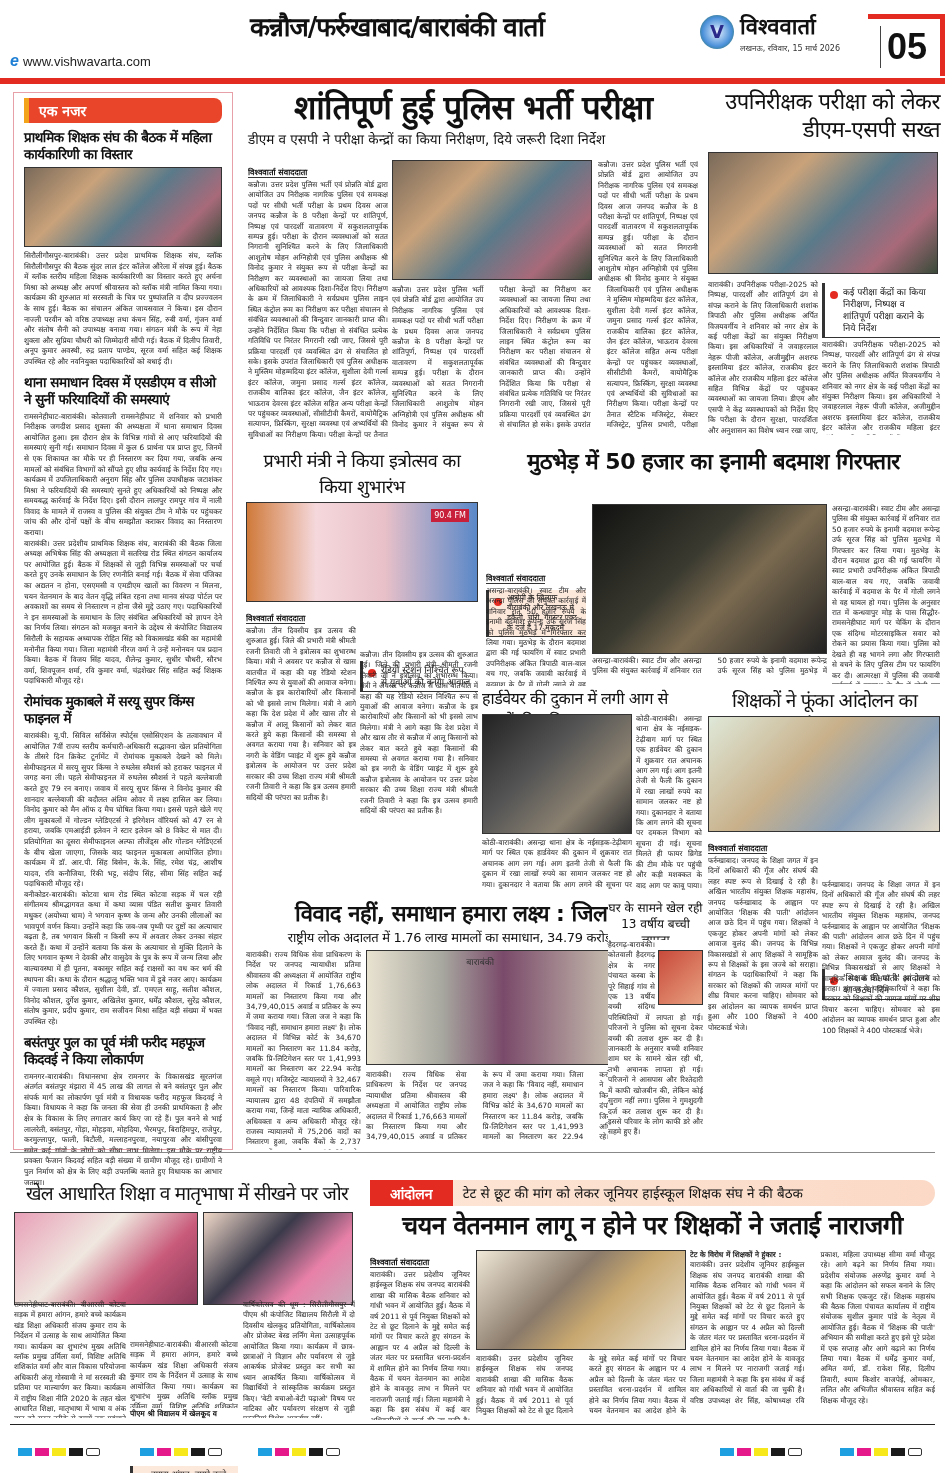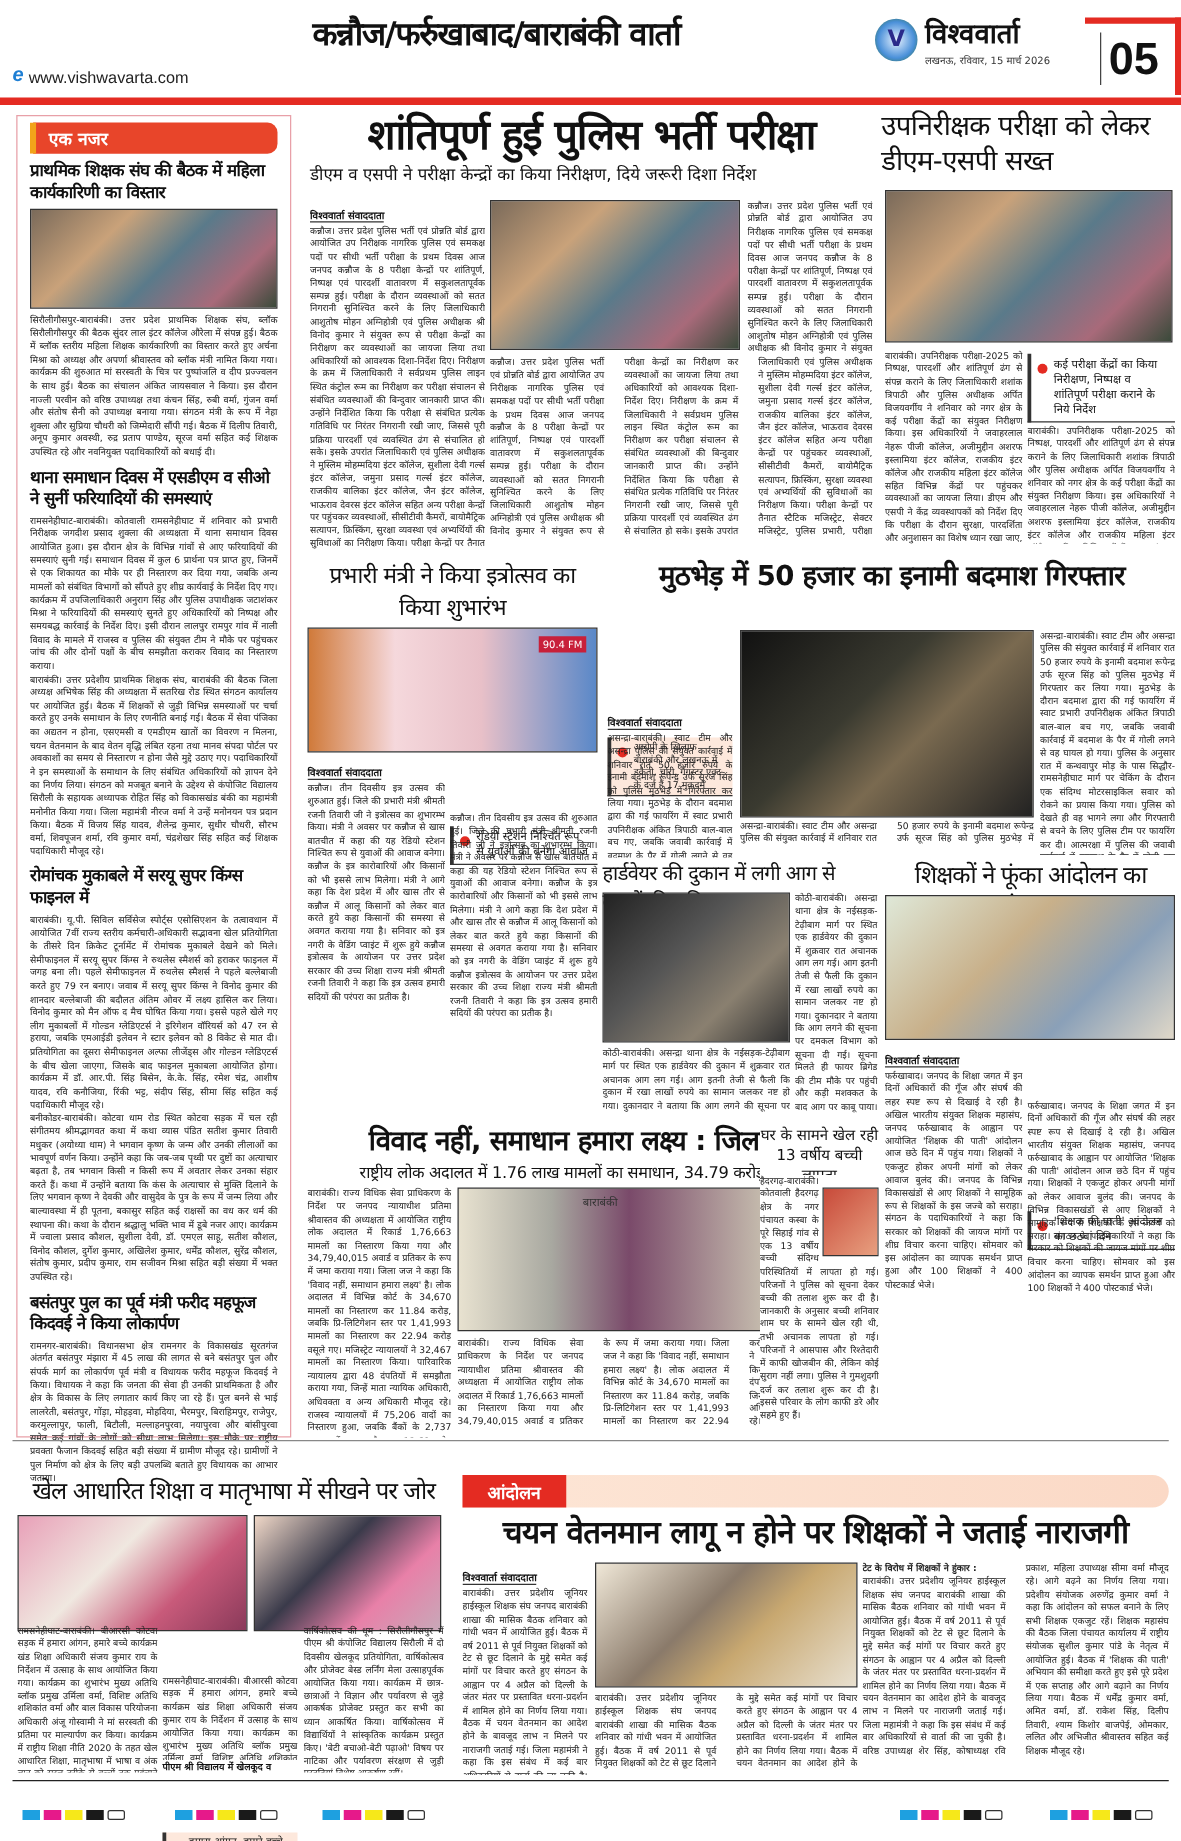--- a/index.html
+++ b/index.html
@@ -81,21 +81,21 @@
 </div>
 <div class="abs photo" style="left:392px;top:160px;width:200px;height:120px"></div>
 <div class="abs" style="left:392px;top:285px;width:306px;height:150px;overflow:hidden;column-count:3">
   <div class="body-text">कन्नौज। उत्तर प्रदेश पुलिस भर्ती एवं प्रोन्नति बोर्ड द्वारा आयोजित उप निरीक्षक नागरिक पुलिस एवं समकक्ष पदों पर सीधी भर्ती परीक्षा के प्रथम दिवस आज जनपद कन्नौज के 8 परीक्षा केन्द्रों पर शांतिपूर्ण, निष्पक्ष एवं पारदर्शी वातावरण में सकुशलतापूर्वक सम्पन्न हुई। परीक्षा के दौरान व्यवस्थाओं को सतत निगरानी सुनिश्चित करने के लिए जिलाधिकारी आशुतोष मोहन अग्निहोत्री एवं पुलिस अधीक्षक श्री विनोद कुमार ने संयुक्त रूप से परीक्षा केन्द्रों का निरीक्षण कर व्यवस्थाओं का जायजा लिया तथा अधिकारियों को आवश्यक दिशा-निर्देश दिए। निरीक्षण के क्रम में जिलाधिकारी ने सर्वप्रथम पुलिस लाइन स्थित कंट्रोल रूम का निरीक्षण कर परीक्षा संचालन से संबंधित व्यवस्थाओं की बिन्दुवार जानकारी प्राप्त की। उन्होंने निर्देशित किया कि परीक्षा से संबंधित प्रत्येक गतिविधि पर निरंतर निगरानी रखी जाए, जिससे पूरी प्रक्रिया पारदर्शी एवं व्यवस्थित ढंग से संचालित हो सके। इसके उपरांत जिलाधिकारी एवं पुलिस अधीक्षक ने मुस्लिम मोहम्मदिया इंटर कॉलेज, सुशीला देवी गर्ल्स इंटर कॉलेज, जमुना प्रसाद गर्ल्स इंटर कॉलेज, राजकीय बालिका इंटर कॉलेज, जैन इंटर कॉलेज, भाऊराव देवरस इंटर कॉलेज सहित अन्य परीक्षा केन्द्रों पर पहुंचकर व्यवस्थाओं, सीसीटीवी कैमरों, बायोमैट्रिक सत्यापन, फ्रिस्किंग, सुरक्षा व्यवस्था एवं अभ्यर्थियों की सुविधाओं का निरीक्षण किया। परीक्षा केन्द्रों पर तैनात स्टैटिक मजिस्ट्रेट, सेक्टर मजिस्ट्रेट, पुलिस प्रभारी, परीक्षा संचालन प्रभारी, कक्ष निरीक्षक एवं सहयोगी कक्ष निरीक्षक सहित सभी अधिकारियों को समय से उपस्थित रहते हुए अपने दायित्वों का निष्ठापूर्वक निर्वहन करने के निर्देश दिए गए। उन्होंने कहा कि परीक्षा केन्द्रों के भीतर मोबाइल फोन, इलेक्ट्रॉनिक उपकरण अथवा किसी भी प्रकार की अवांछनीय सामग्री का प्रवेश पूर्णतः प्रतिबंधित रहे। निरीक्षण के दौरान जिलाधिकारी ने परीक्षा केन्द्रों पर शांतिपूर्ण माहौल बनाए रखने और किसी भी प्रकार की अनियमितता पर तत्काल कार्रवाई सुनिश्चित करने के निर्देश दिए। पुलिस अधीक्षक विनोद कुमार ने कहा कि परीक्षा के दोनों दिनों में कुल 2 पालियों में परीक्षा आयोजित की जा रही है और सभी केन्द्रों पर पर्याप्त पुलिस बल तैनात किया गया है। सुरक्षा के दृष्टिगत ड्यूटी में लगे सभी अधिकारी एवं कर्मचारी सतर्क रहें तथा परीक्षा को सकुशल सम्पन्न कराएं।</div>
 </div>
 <div class="abs" style="left:598px;top:160px;width:100px;height:125px;overflow:hidden">
   <div class="body-text">कन्नौज। उत्तर प्रदेश पुलिस भर्ती एवं प्रोन्नति बोर्ड द्वारा आयोजित उप निरीक्षक नागरिक पुलिस एवं समकक्ष पदों पर सीधी भर्ती परीक्षा के प्रथम दिवस आज जनपद कन्नौज के 8 परीक्षा केन्द्रों पर शांतिपूर्ण, निष्पक्ष एवं पारदर्शी वातावरण में सकुशलतापूर्वक सम्पन्न हुई। परीक्षा के दौरान व्यवस्थाओं को सतत निगरानी सुनिश्चित करने के लिए जिलाधिकारी आशुतोष मोहन अग्निहोत्री एवं पुलिस अधीक्षक श्री विनोद कुमार ने संयुक्त रूप से परीक्षा केन्द्रों का निरीक्षण कर व्यवस्थाओं का जायजा लिया तथा अधिकारियों को आवश्यक दिशा-निर्देश दिए। निरीक्षण के क्रम में जिलाधिकारी ने सर्वप्रथम पुलिस लाइन स्थित कंट्रोल रूम का निरीक्षण कर परीक्षा संचालन से संबंधित व्यवस्थाओं की बिन्दुवार जानकारी प्राप्त की। उन्होंने निर्देशित किया कि परीक्षा से संबंधित प्रत्येक गतिविधि पर निरंतर निगरानी रखी जाए, जिससे पूरी प्रक्रिया पारदर्शी एवं व्यवस्थित ढंग से संचालित हो सके। इसके उपरांत जिलाधिकारी एवं पुलिस अधीक्षक ने मुस्लिम मोहम्मदिया इंटर कॉलेज, सुशीला देवी गर्ल्स इंटर कॉलेज, जमुना प्रसाद गर्ल्स इंटर कॉलेज, राजकीय बालिका इंटर कॉलेज, जैन इंटर कॉलेज, भाऊराव देवरस इंटर कॉलेज सहित अन्य परीक्षा केन्द्रों पर पहुंचकर व्यवस्थाओं, सीसीटीवी कैमरों, बायोमैट्रिक सत्यापन, फ्रिस्किंग, सुरक्षा व्यवस्था एवं अभ्यर्थियों की सुविधाओं का निरीक्षण किया। परीक्षा केन्द्रों पर तैनात स्टैटिक मजिस्ट्रेट, सेक्टर मजिस्ट्रेट, पुलिस प्रभारी, परीक्षा संचालन प्रभारी, कक्ष निरीक्षक एवं सहयोगी कक्ष निरीक्षक सहित सभी अधिकारियों को समय से उपस्थित रहते हुए अपने दायित्वों का निष्ठापूर्वक निर्वहन करने के निर्देश दिए गए। उन्होंने कहा कि परीक्षा केन्द्रों के भीतर मोबाइल फोन, इलेक्ट्रॉनिक उपकरण अथवा किसी भी प्रकार की अवांछनीय सामग्री का प्रवेश पूर्णतः प्रतिबंधित रहे। निरीक्षण के दौरान जिलाधिकारी ने परीक्षा केन्द्रों पर शांतिपूर्ण माहौल बनाए रखने और किसी भी प्रकार की अनियमितता पर तत्काल कार्रवाई सुनिश्चित करने के निर्देश दिए। पुलिस अधीक्षक विनोद कुमार ने कहा कि परीक्षा के दोनों दिनों में कुल 2 पालियों में परीक्षा आयोजित की जा रही है और सभी केन्द्रों पर पर्याप्त पुलिस बल तैनात किया गया है। सुरक्षा के दृष्टिगत ड्यूटी में लगे सभी अधिकारी एवं कर्मचारी सतर्क रहें तथा परीक्षा को सकुशल सम्पन्न कराएं।</div>
 </div>
 
 <div class="abs" style="left:705px;top:88px;width:235px">
-  <div style="font-size:22px;line-height:28px;text-align:left;letter-spacing:-0.5px">उपनिरीक्षक परीक्षा को लेकर डीएम-एसपी सख्त</div>
+  <div style="font-size:22px;line-height:28px;text-align:right;letter-spacing:-0.5px">उपनिरीक्षक परीक्षा को लेकर डीएम-एसपी सख्त</div>
 </div>
 <div class="abs photo" style="left:708px;top:152px;width:230px;height:122px"></div>
 <div class="abs" style="left:708px;top:280px;width:110px;height:155px;overflow:hidden">
   <div class="body-text">बाराबंकी। उपनिरीक्षक परीक्षा-2025 को निष्पक्ष, पारदर्शी और शांतिपूर्ण ढंग से संपन्न कराने के लिए जिलाधिकारी शशांक त्रिपाठी और पुलिस अधीक्षक अर्पित विजयवर्गीय ने शनिवार को नगर क्षेत्र के कई परीक्षा केंद्रों का संयुक्त निरीक्षण किया। इस अधिकारियों ने जवाहरलाल नेहरू पीजी कॉलेज, अजीमुद्दीन अशरफ इस्लामिया इंटर कॉलेज, राजकीय इंटर कॉलेज और राजकीय महिला इंटर कॉलेज सहित विभिन्न केंद्रों पर पहुंचकर व्यवस्थाओं का जायजा लिया। डीएम और एसपी ने केंद्र व्यवस्थापकों को निर्देश दिए कि परीक्षा के दौरान सुरक्षा, पारदर्शिता और अनुशासन का विशेष ध्यान रखा जाए, ताकि परीक्षा पूरी तरह निष्पक्ष और शांतिपूर्ण ढंग से संपन्न हो सके।</div>
 </div>
 <div class="abs pull" style="left:822px;top:283px;width:118px">
   <span class="dot"></span>
   <span style="font-size:9px;line-height:12px;display:block">कई परीक्षा केंद्रों का किया निरीक्षण, निष्पक्ष व शांतिपूर्ण परीक्षा कराने के निये निर्देश</span>
 </div>
 <div class="abs" style="left:822px;top:340px;width:118px;height:95px;overflow:hidden">
@@ -208,20 +208,21 @@
 <div class="abs" style="left:130px;top:1340px;width:108px;height:68px;overflow:hidden">
   <div class="body-text">रामसनेहीघाट-बाराबंकी। बीआरसी कोटवा सड़क में हमारा आंगन, हमारे बच्चे कार्यक्रम खंड शिक्षा अधिकारी संजय कुमार राय के निर्देशन में उत्साह के साथ आयोजित किया गया। कार्यक्रम का शुभारंभ मुख्य अतिथि ब्लॉक प्रमुख उर्मिला वर्मा, विशिष्ट अतिथि शशिकांत वर्मा और बाल विकास परियोजना अधिकारी अंजू गोस्वामी ने मां सरस्वती की प्रतिमा पर माल्यार्पण कर किया। कार्यक्रम में राष्ट्रीय शिक्षा नीति 2020 के तहत खेल आधारित शिक्षा, मातृभाषा में भाषा व अंक ज्ञान को सरल तरीके से बच्चों तक पहुंचाने और पूर्व प्राथमिक शिक्षा को आनंदमय बनाने पर जोर दिया गया। इस मौके पर नरेंद्र प्रकाश मिश्र, मृगांक शेखर मिश्र, सूर्य प्रकाश वर्मा, अरविंद मिश्रा, चन्द्रशेखर सिंह, राजेश सिंह, दिग्विजय पाण्डेय, अतुल गुप्ता सहित अनेक शिक्षाविद और शिक्षक मौजूद रहे।</div>
 </div>
 <div class="abs" style="left:130px;top:1408px;width:108px;font-size:7.5px;font-weight:bold">पीएम श्री विद्यालय में खेलकूद व</div>
 <div class="abs" style="left:243px;top:1300px;width:112px;height:118px;overflow:hidden">
   <div class="body-text">वार्षिकोत्सव की धूम : सिरौलीगौसपुर में पीएम श्री कंपोजिट विद्यालय सिरौली में दो दिवसीय खेलकूद प्रतियोगिता, वार्षिकोत्सव और प्रोजेक्ट बेस्ड लर्निंग मेला उत्साहपूर्वक आयोजित किया गया। कार्यक्रम में छात्र-छात्राओं ने विज्ञान और पर्यावरण से जुड़े आकर्षक प्रोजेक्ट प्रस्तुत कर सभी का ध्यान आकर्षित किया। वार्षिकोत्सव में विद्यार्थियों ने सांस्कृतिक कार्यक्रम प्रस्तुत किए। 'बेटी बचाओ-बेटी पढ़ाओ' विषय पर नाटिका और पर्यावरण संरक्षण से जुड़ी प्रस्तुतियां विशेष आकर्षण रहीं।</div>
 </div>
 
 <div class="abs andolan-bar">
   <div class="andolan-tag">आंदोलन</div>
+  <div class="andolan-text">टेट से छूट की मांग को लेकर जूनियर हाईस्कूल शिक्षक संघ ने की बैठक</div>
 </div>
 
 <div class="abs" style="left:370px;top:1210px;width:565px">
   <div class="h-big" style="font-size:25px;line-height:32px;text-align:center;letter-spacing:-0.5px">चयन वेतनमान लागू न होने पर शिक्षकों ने जताई नाराजगी</div>
 </div>
 <div class="abs" style="left:370px;top:1250px;width:100px;height:170px;overflow:hidden">
   <div class="byline">विश्ववार्ता संवाददाता</div>
   <div class="body-text">बाराबंकी। उत्तर प्रदेशीय जूनियर हाईस्कूल शिक्षक संघ जनपद बाराबंकी शाखा की मासिक बैठक शनिवार को गांधी भवन में आयोजित हुई। बैठक में वर्ष 2011 से पूर्व नियुक्त शिक्षकों को टेट से छूट दिलाने के मुद्दे समेत कई मांगों पर विचार करते हुए संगठन के आह्वान पर 4 अप्रैल को दिल्ली के जंतर मंतर पर प्रस्तावित धरना-प्रदर्शन में शामिल होने का निर्णय लिया गया। बैठक में चयन वेतनमान का आदेश होने के बावजूद लाभ न मिलने पर नाराजगी जताई गई। जिला महामंत्री ने कहा कि इस संबंध में कई बार अधिकारियों से वार्ता की जा चुकी है। वरिष्ठ उपाध्यक्ष शेर सिंह, कोषाध्यक्ष रवि प्रकाश, महिला उपाध्यक्ष सीमा वर्मा मौजूद रहे। आगे बढ़ने का निर्णय लिया गया। प्रदेशीय संयोजक अरुणेंद्र कुमार वर्मा ने कहा कि आंदोलन को सफल बनाने के लिए सभी शिक्षक एकजुट रहें। शिक्षक महासंघ की बैठक जिला पंचायत कार्यालय में राष्ट्रीय संयोजक सुशील कुमार पांडे के नेतृत्व में आयोजित हुई। बैठक में 'शिक्षक की पाती' अभियान की समीक्षा करते हुए इसे पूरे प्रदेश में एक सप्ताह और आगे बढ़ाने का निर्णय लिया गया। बैठक में धर्मेंद्र कुमार वर्मा, अमित वर्मा, डॉ. राकेश सिंह, दिलीप तिवारी, श्याम किशोर बाजपेई, ओमकार, ललित और अभिजीत श्रीवास्तव सहित कई शिक्षक मौजूद रहे।</div>
 </div>
 <div class="abs photo" style="left:476px;top:1250px;width:210px;height:100px;background:linear-gradient(135deg,#f0e8d8,#8a7a6a 40%,#c8a870 60%,#e8e0d0)"></div>

